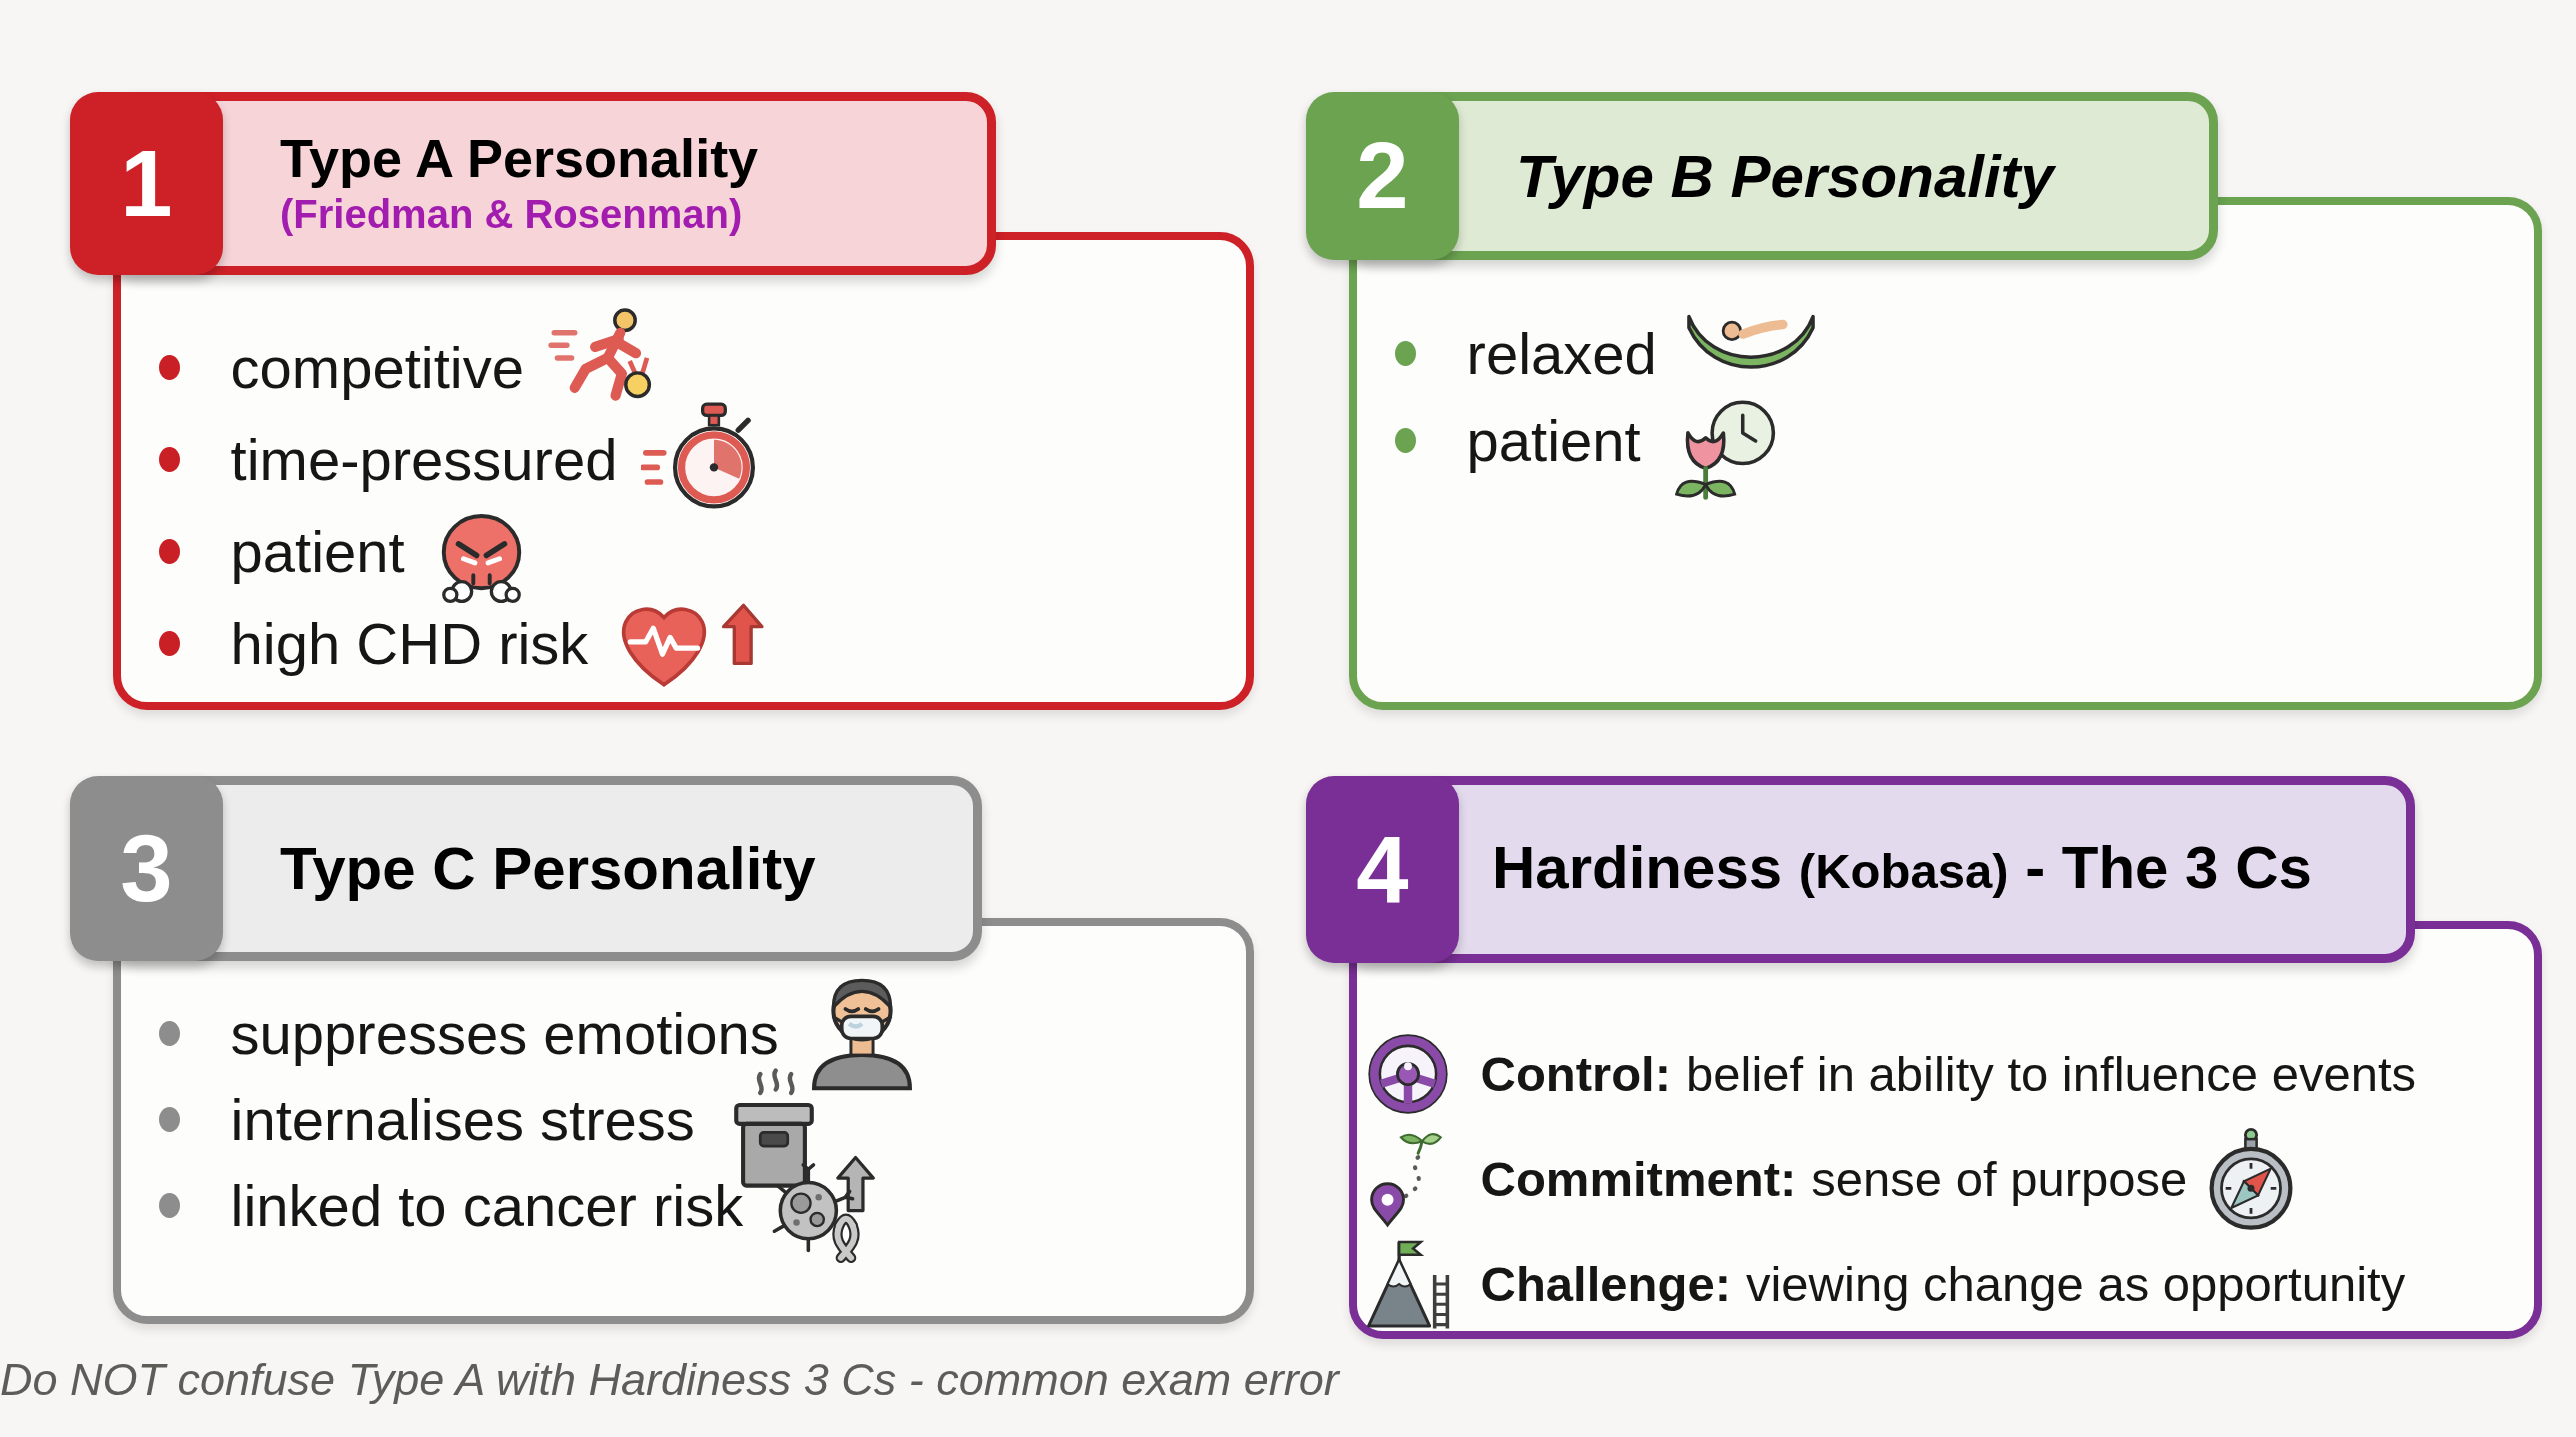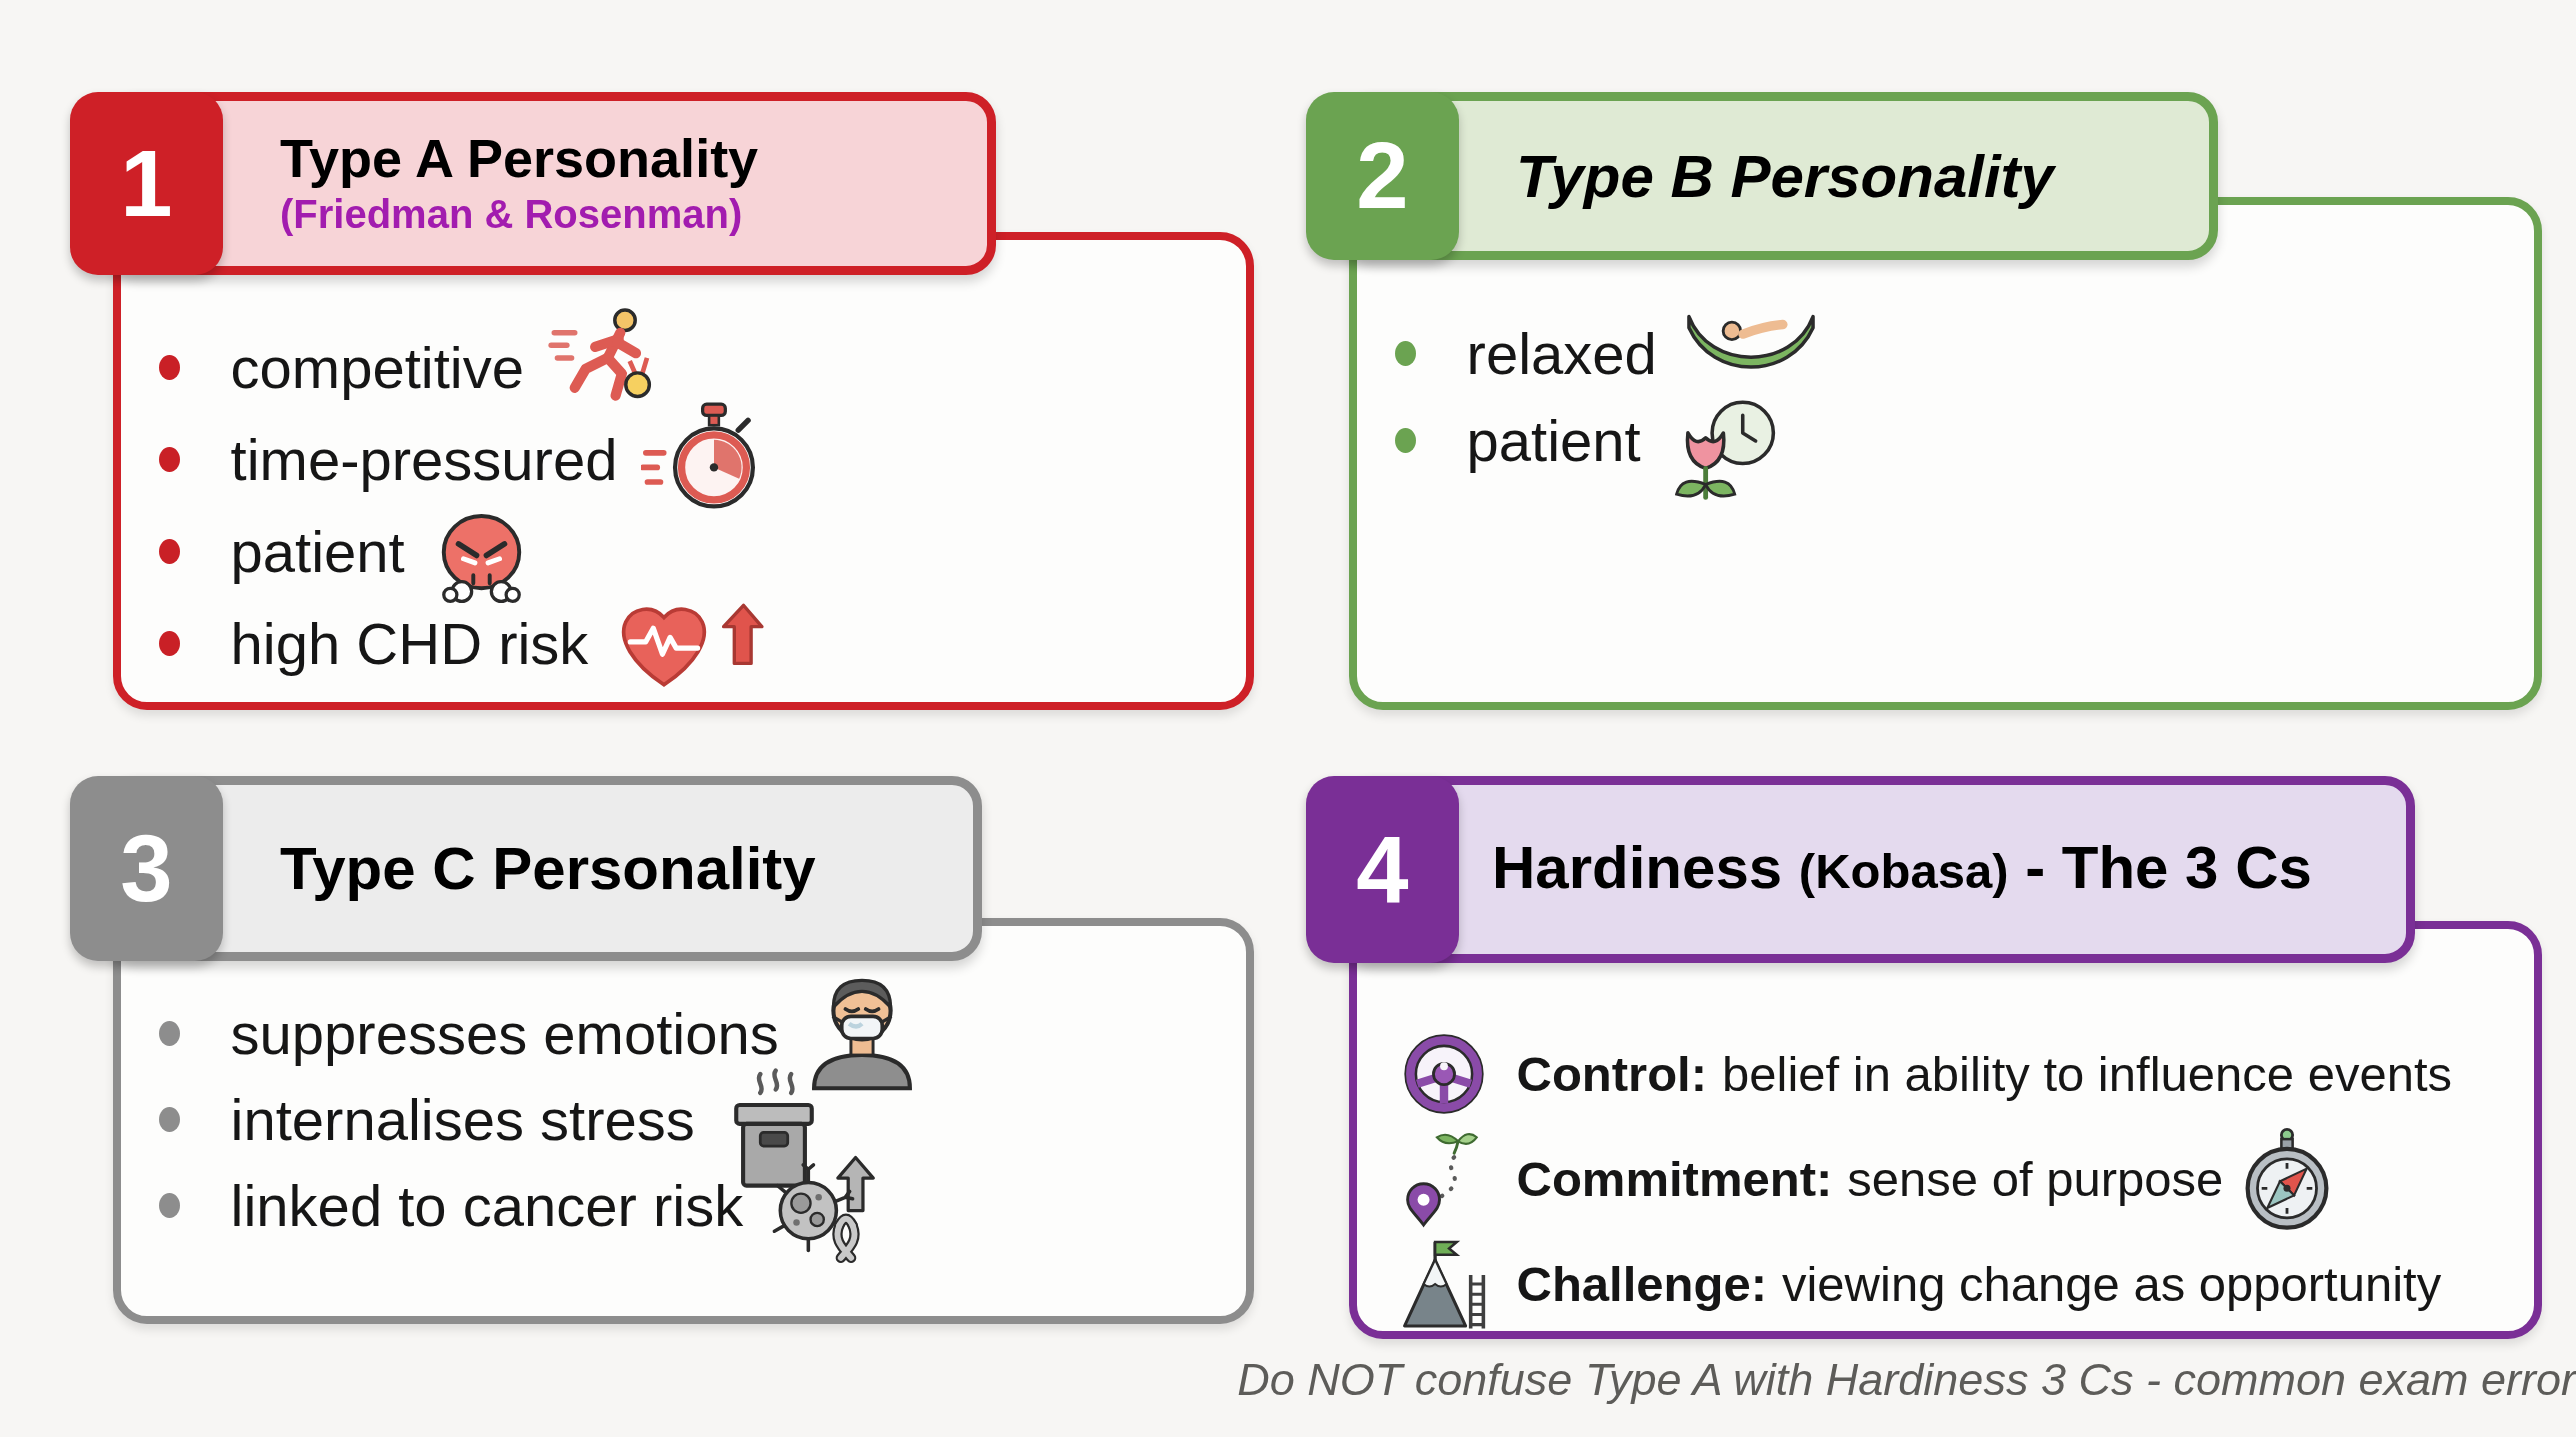--- a/index.html
+++ b/index.html
@@ -59,29 +59,29 @@
   .bullets li { display:flex; align-items:center; height:var(--rowh); padding-left:38px; }
   .card-a .bullets { padding-top:81px;  --rowh:92px; }
   .card-b .bullets { padding-top:105px; --rowh:87px; }
   .card-c .bullets { padding-top:64px;  --rowh:86px; }
   .dot  { flex:0 0 auto; width:20.6px; height:25px; border-radius:50%; background:var(--dot); }
   .btxt { margin-left:51px; font-size:58px; white-space:nowrap; }
   .ic   { margin-left:24px; flex:0 0 auto; }
 
   
   .hrows { padding-top:92px; }
-  .hrow  { display:flex; align-items:center; height:105px; padding-left:36px; }
+  .hrow  { display:flex; align-items:center; height:105px; }
   .hicon { flex:0 0 auto; width:101px; display:flex; justify-content:center; }
   .htxt  { margin-left:22.5px; font-size:49px; white-space:nowrap; }
   .lbl   { font-weight:bold; margin-right:15px; }
   .tic   { margin-left:19px; flex:0 0 auto; }
 
   
   .footer {
-    position:absolute; left:0; right:0; top:1354px; text-align:right;
+    position:absolute; left:0; right:0; top:1354px; text-align:left;
     font-style:italic; font-size:45px; color:#5d5c59;
   }
 </style>
 </head>
 <body>
 
 <div class="stage">
 
   <section class="card card-a" style="--accent: #ce2027; --fill: #f7d4d7; --dot: #c92026;">
     <div class="cbody">

